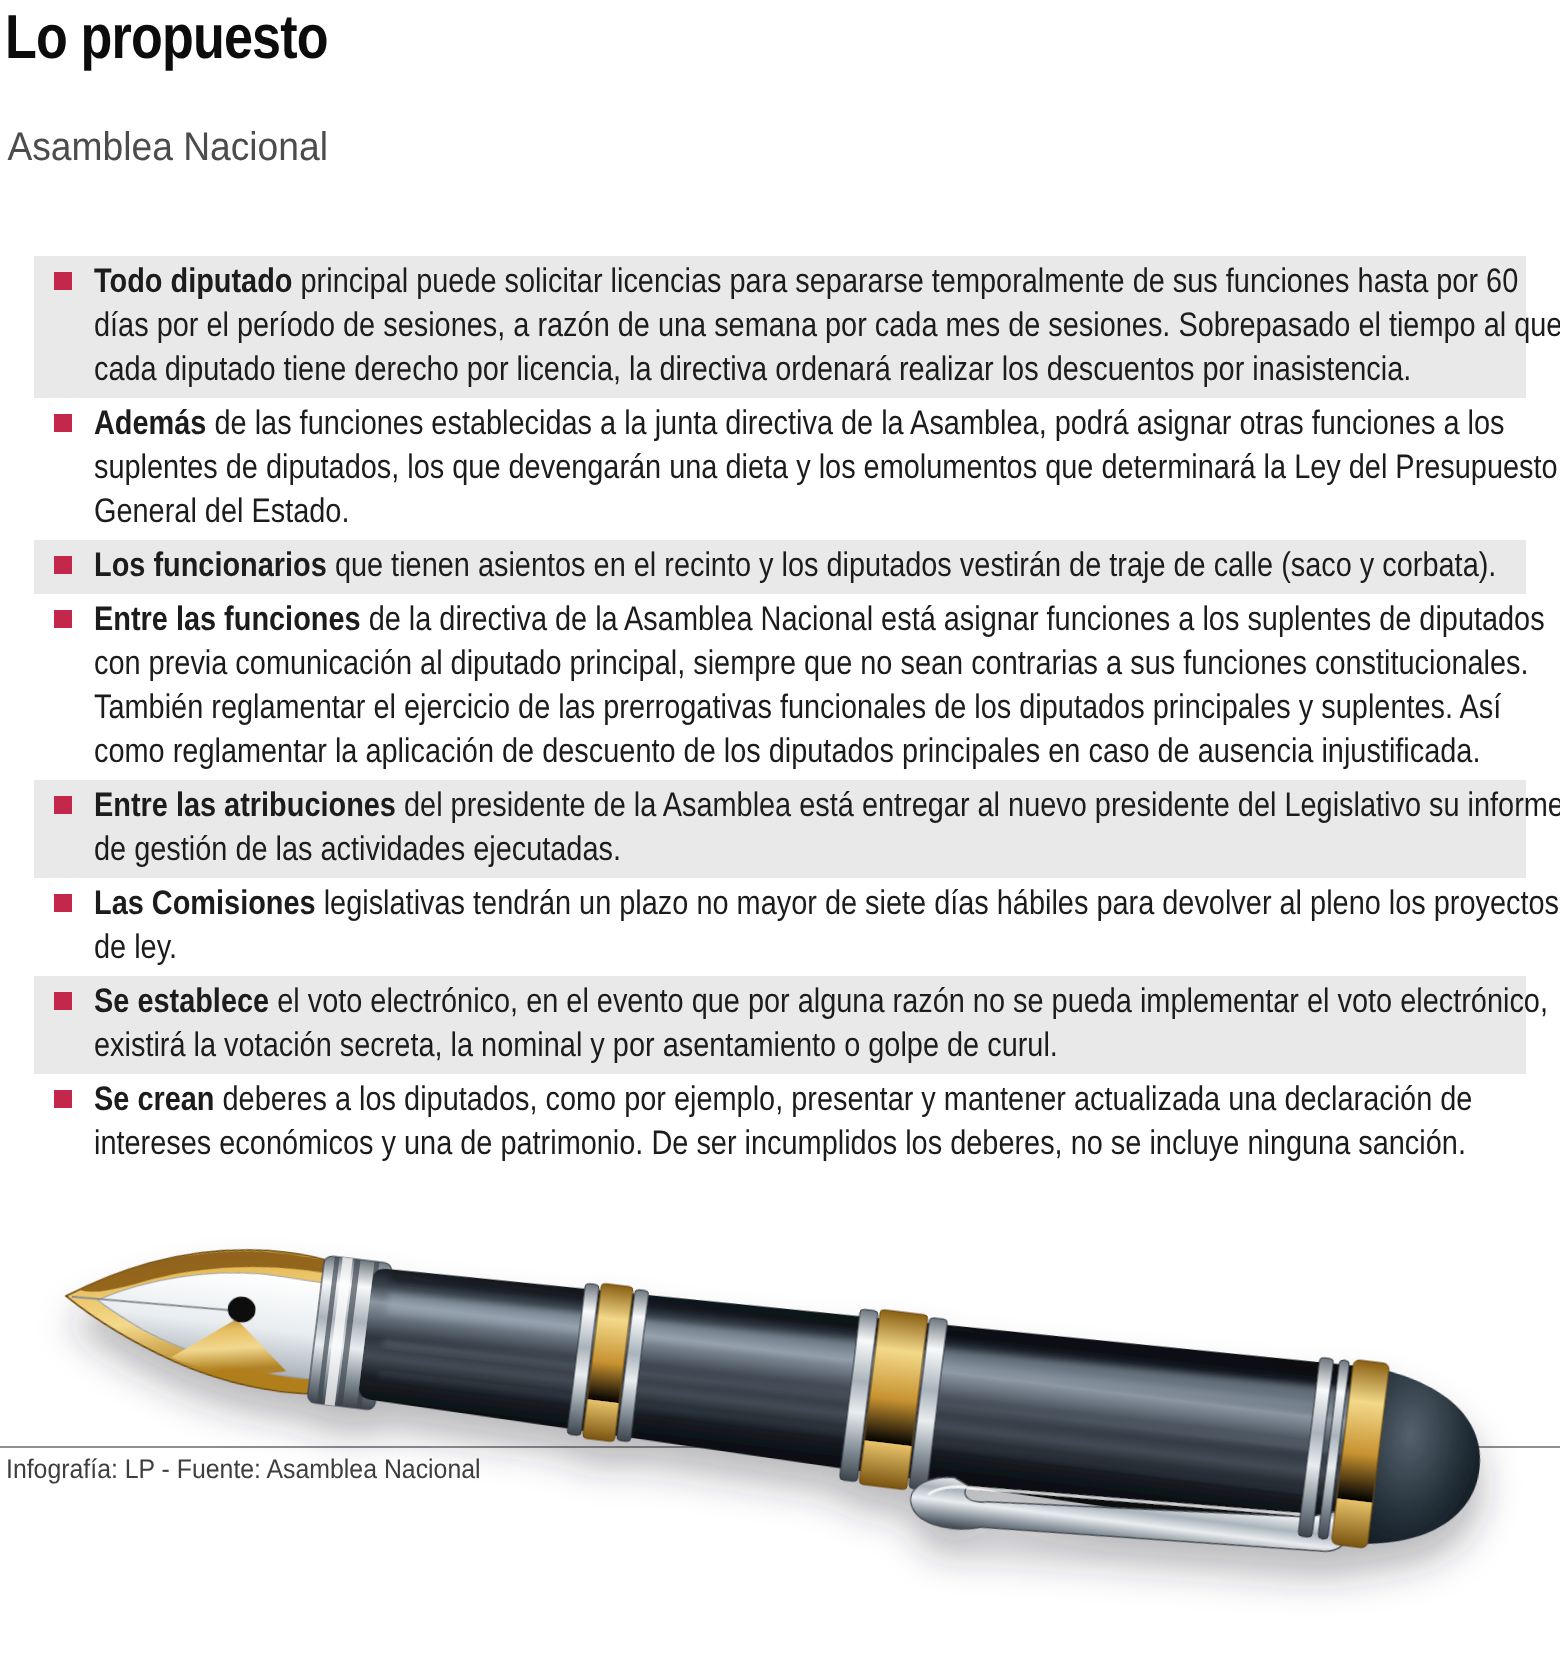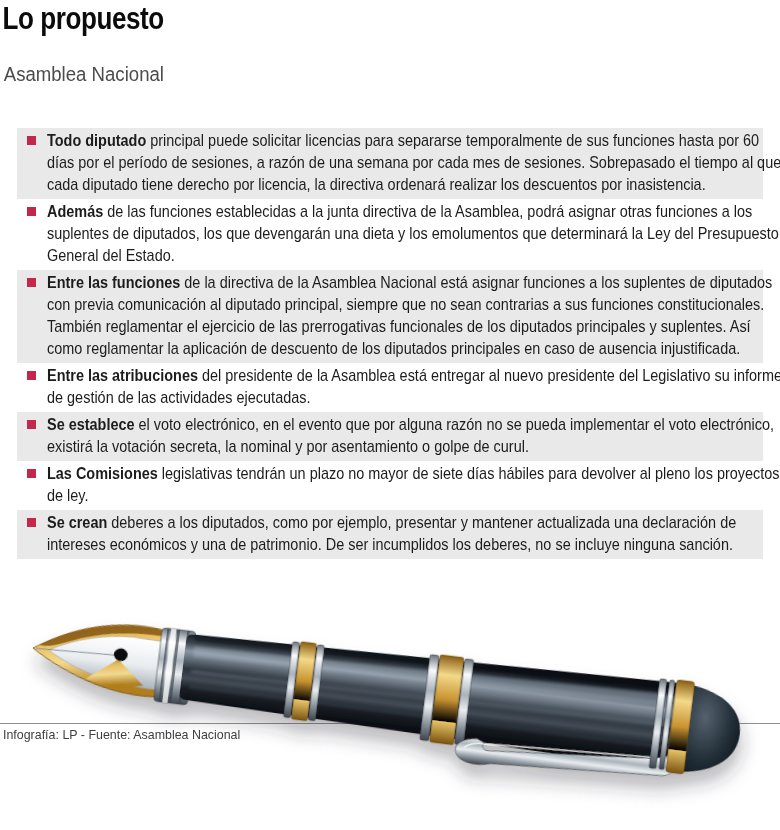--- a/index.html
+++ b/index.html
@@ -87,39 +87,43 @@
   <li>
     <span class="bullet"></span>
     <p class="txt"><strong class="lead">Todo diputado</strong><span> principal puede solicitar licencias  para separarse temporalmente de sus funciones hasta por 60 días por el período de sesiones, a razón de una semana por cada mes de sesiones. Sobrepasado el tiempo al que cada diputado tiene derecho por licencia, la directiva ordenará realizar los descuentos por inasistencia.</span></p>
   </li>
 
   <li>
     <span class="bullet"></span>
     <p class="txt"><strong class="lead">Además</strong><span> de las funciones establecidas a la junta directiva de la Asamblea, podrá asignar otras funciones a los suplentes de diputados, los que devengarán una dieta y los emolumentos que determinará la Ley del Presupuesto General del Estado.</span></p>
   </li>
 
+  <li>
+    <span class="bullet"></span>
+    <p class="txt"><strong class="lead">Los funcionarios</strong><span> que tienen asientos en el recinto y los diputados vestirán de traje de calle (saco y corbata).</span></p>
+  </li>
 
   <li>
     <span class="bullet"></span>
     <p class="txt"><strong class="lead">Entre las funciones</strong><span> de la directiva de la Asamblea Nacional está asignar funciones a los suplentes de diputados con previa comunicación al diputado principal, siempre que no sean contrarias a sus funciones constitucionales. También reglamentar el ejercicio de las prerrogativas funcionales de los diputados principales y suplentes. Así como reglamentar la aplicación de descuento de los diputados principales en caso de ausencia  injustificada.</span></p>
   </li>
 
   <li>
     <span class="bullet"></span>
     <p class="txt"><strong class="lead">Entre las atribuciones</strong><span> del presidente de la Asamblea está entregar al nuevo presidente del Legislativo su informe de gestión de las actividades ejecutadas.</span></p>
   </li>
 
   <li>
     <span class="bullet"></span>
+    <p class="txt"><strong class="lead">Las Comisiones</strong><span> legislativas tendrán un plazo no mayor de siete días hábiles para devolver al pleno los proyectos de ley.</span></p>
+  </li>
+
+  <li>
+    <span class="bullet"></span>
     <p class="txt"><strong class="lead">Se establece</strong><span> el voto electrónico, en el evento que por alguna razón no se pueda implementar el voto electrónico, existirá la votación secreta, la nominal y por asentamiento o golpe de curul.</span></p>
-  </li>
-
-  <li>
-    <span class="bullet"></span>
-    <p class="txt"><strong class="lead">Las Comisiones</strong><span> legislativas tendrán un plazo no mayor de siete días hábiles para devolver al pleno los proyectos de ley.</span></p>
   </li>
 
 
   <li>
     <span class="bullet"></span>
     <p class="txt"><strong class="lead">Se crean</strong><span> deberes a los diputados, como por ejemplo, presentar y mantener actualizada una declaración de intereses  económicos y una de patrimonio. De ser incumplidos los deberes, no se incluye ninguna sanción.</span></p>
   </li>
 </ul>
 
 <div class="rule"></div>

